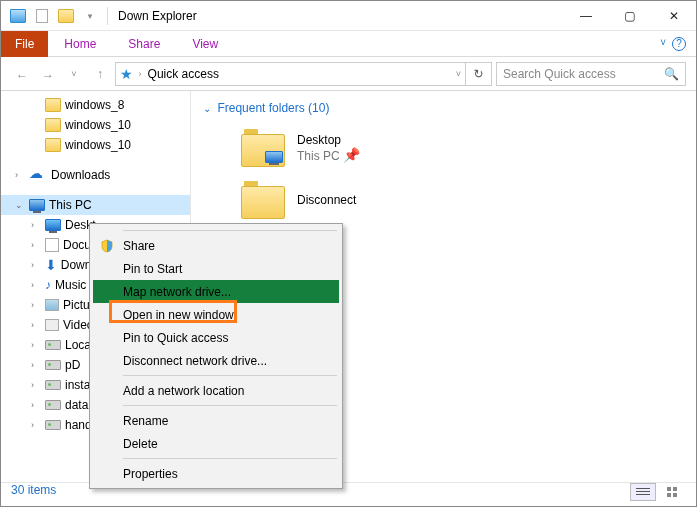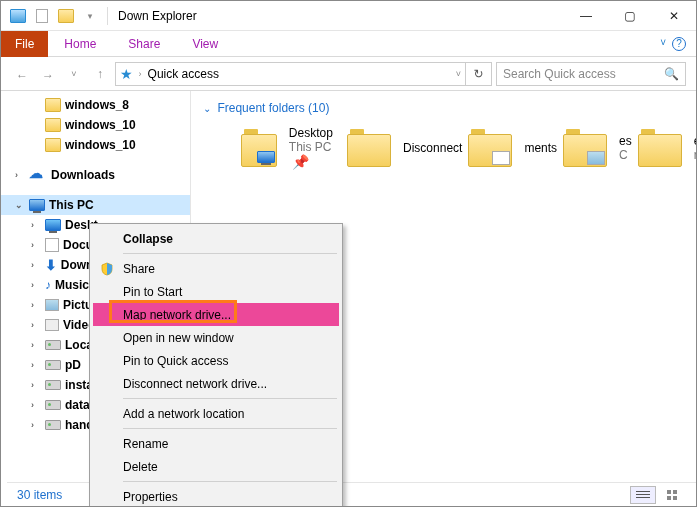--- a/index.html
+++ b/index.html
@@ -15,48 +15,48 @@
   .rtab { padding: 0 16px; height: 26px; display: flex; align-items: center; color: #a21caf; }
   .rib-help { margin-left: auto; display:flex; gap:6px; padding-right:10px; color:#1979ca; }
   .nav { height: 34px; display: flex; align-items: center; gap: 4px; padding: 4px 10px; border-bottom: 1px solid #d9d9d9; }
   .nav-btn { width: 22px; height: 22px; display:flex; align-items:center; justify-content:center; color:#888; }
   .addr { flex: 1; height: 24px; border: 1px solid #ccc; display: flex; align-items: center; padding: 0 4px; gap: 6px; }
   .addr .crumb { display:flex; align-items:center; gap:4px;}
   .addr .dd { color:#888; font-size:9px;}
   .refresh { width: 26px; height:24px; border:1px solid #ccc; border-left:none; display:flex; align-items:center; justify-content:center; color:#555;}
   .search { width: 190px; height:24px; border:1px solid #ccc; display:flex; align-items:center; padding:0 6px; color:#888; gap:6px;}
   .content { display: flex; height: calc(507px - 30px - 26px - 34px - 24px); }
-  .tree { width: 190px; border-right:1px solid #e5e5e5; overflow:hidden; padding-top:4px;font-weight:bold;}
+  .tree { width: 190px; border-right:1px solid #e5e5e5; overflow:hidden; padding-top:4px;}
   .tree-item { height: 20px; display:flex; align-items:center; gap:4px; padding-left:14px; white-space:nowrap;}
   .tree-item.l2 { padding-left:30px;}
   .tree-item.sel { background:#cce8ff;}
   .tree-item .chev { width:10px; color:#666; font-size:9px;}
   .tree-item .noc { width:10px;}
   .fic { width:16px; height:14px; background:linear-gradient(#ffe9a6,#f7cf5a); border:1px solid #d9b23a; border-radius:1px;}
   .main { flex:1; padding:10px 6px; overflow:hidden;}
   .group-h { color:#1e70cd; display:flex; align-items:center; gap:6px; margin-bottom:10px; padding-left:6px;}
   .group-h .gch { font-size:10px;}
-  .fgrid { display:flex; gap:6px; padding-left:44px;}
+  .fgrid { display:flex; flex-direction:column; gap:6px; padding-left:44px;}
   .fitem { display:flex; align-items:center; gap:12px; height:46px;}
   .big-folder { width:44px; height:38px; position:relative;}
   .big-folder .tab { position:absolute; top:0; left:3px; width:14px; height:6px; background:#e9c34a; border-radius:1px 1px 0 0;}
   .big-folder .body { position:absolute; top:5px; left:0; right:0; bottom:0; background:linear-gradient(#ffe9a6,#f5cf5e); border:1px solid #d9b23a; border-radius:2px;}
   .big-folder .inner { position:absolute; bottom:2px; right:2px; width:18px; height:14px;}
   .fmeta .n { color:#000;}
   .fmeta .s { color:#777;}
   .fmeta .pin { color:#555; font-size:14px; margin-left:4px;}
-  .status { position:absolute; bottom:0; left:0; right:0; height:24px; border-top:1px solid #e5e5e5; display:flex; align-items:center; padding:0 10px; color:#1e70cd; justify-content:space-between;margin-left:6px;}
+  .status { position:absolute; bottom:0; left:0; right:0; height:24px; border-top:1px solid #e5e5e5; display:flex; padding:0 10px; color:#1e70cd; justify-content:space-between;}
   .view-sw { display:flex; gap:4px;}
   .view-sw div { width:26px; height:18px; border:1px solid transparent; display:flex; align-items:center; justify-content:center;}
   .view-sw div.act { border-color:#bbb; background:#eef;}
   
   .ctx { position:absolute; left:88px; top:222px; width:254px; background:#f2f2f2; border:1px solid #a0a0a0; box-shadow:3px 3px 4px rgba(0,0,0,.25); padding:3px;}
   .ctx-row { height:23px; display:flex; align-items:center; padding-left:30px; position:relative;}
   .ctx-row.b { font-weight:600;}
-  .ctx-row.hov { background:#ec4899;}
+  .ctx-row.hov { background:#15803d;}
   .ctx-row .ci { position:absolute; left:6px; width:16px; height:16px; display:flex; align-items:center; justify-content:center;}
   .ctx-sep { height:1px; background:#d0d0d0; margin:3px 2px 3px 30px;}
   .ctx .hl { position:absolute; border:3px solid #ff7b1a; pointer-events:none;}
   
   .ic-pc { width:16px; height:12px; border:1px solid #1e70cd; background:linear-gradient(#8fc6f0,#1e70cd); border-radius:1px; position:relative;}
   .ic-pc::after{content:"";position:absolute;left:3px;right:3px;bottom:-3px;height:2px;background:#666;}
   .ic-drive{width:16px;height:10px;background:#d6d6d6;border:1px solid #999;border-radius:1px;position:relative;}
   .ic-drive::before{content:"";position:absolute;left:2px;top:2px;width:3px;height:3px;border-radius:50%;background:#6b6;}
   .ic-onedrive{width:18px;height:12px;position:relative;}
   .ic-onedrive::before{content:"☁";color:#1e70cd;font-size:14px;position:absolute;top:-4px;}
@@ -297,23 +297,20 @@
           <rect x="0" y="0" width="4" height="4" fill="#888"></rect>
           <rect x="6" y="0" width="4" height="4" fill="#888"></rect>
           <rect x="0" y="6" width="4" height="4" fill="#888"></rect>
           <rect x="6" y="6" width="4" height="4" fill="#888"></rect>
         </svg>
       </div>
   </div>
 </div>
 
 <div class="ctx" id="ctx">
-    <div class="ctx-row b">
-      <span>Collapse</span>
-    </div>
     <div class="ctx-sep"></div>
     <div class="ctx-row">
       <span class="ci">
         <svg width="14" height="14">
           <path d="M7 1 L12 3 L12 7 Q12 12 7 13 Q2 12 2 7 L2 3 Z" fill="#fc3" stroke="#c90" stroke-width="0.7"></path>
           <path d="M7 1 L12 3 L12 7 Q12 12 7 13 Z" fill="#4aa3e0"></path>
         </svg>
       </span>
       <span>Share</span>
     </div>

